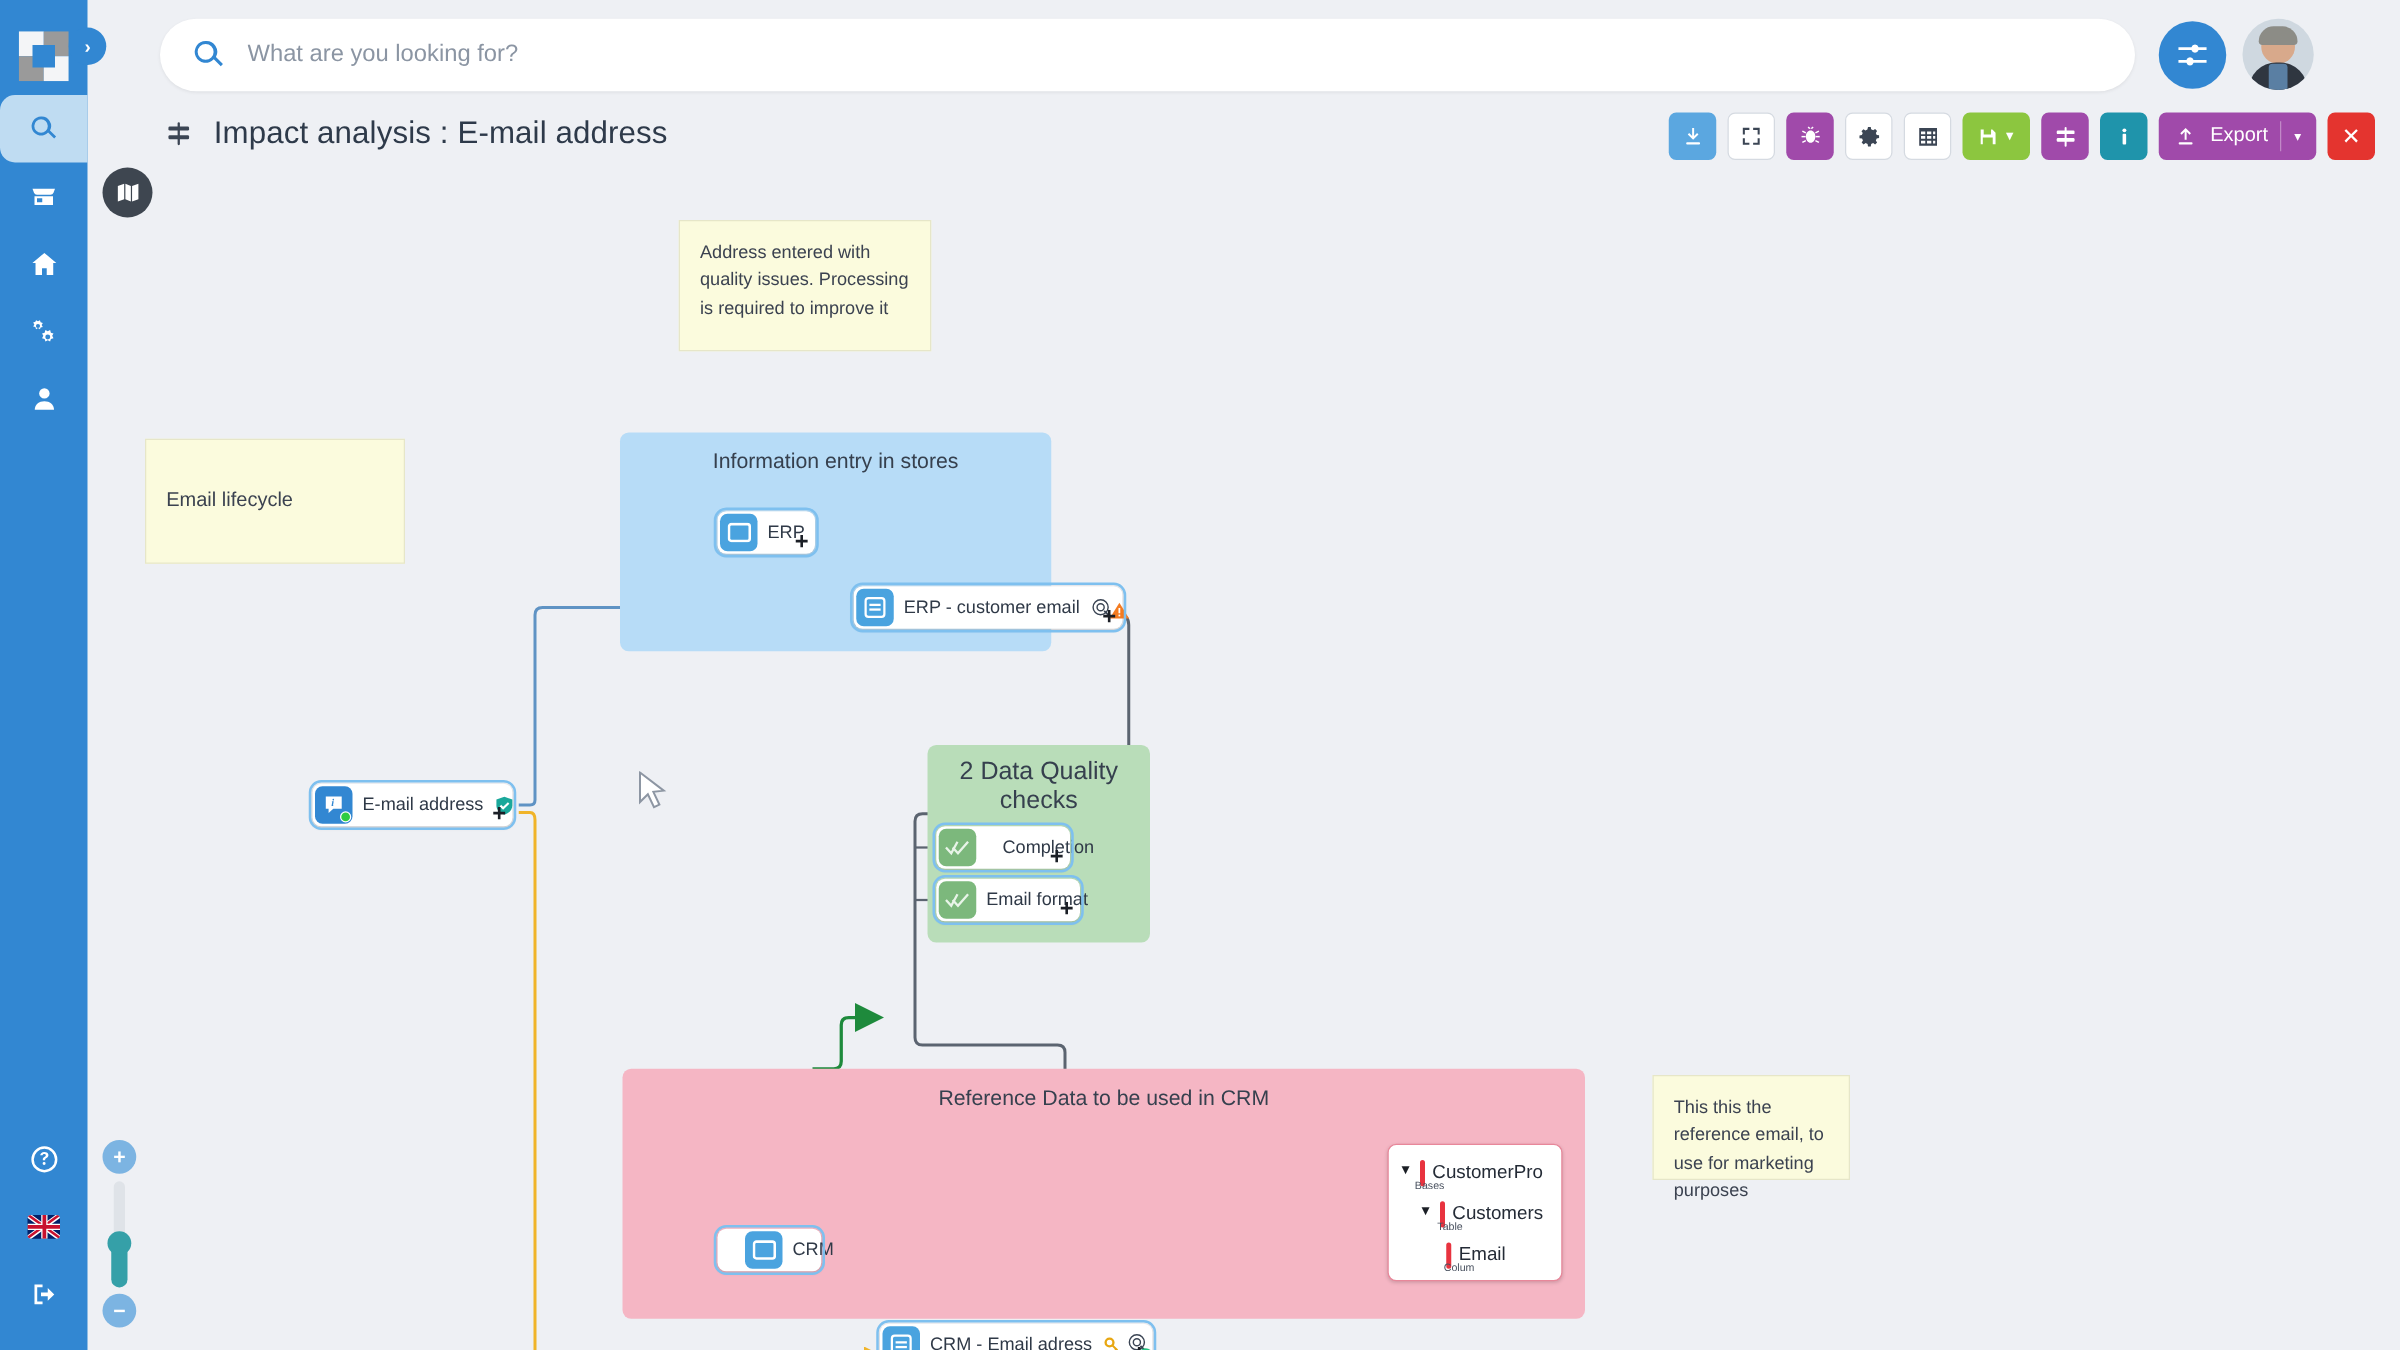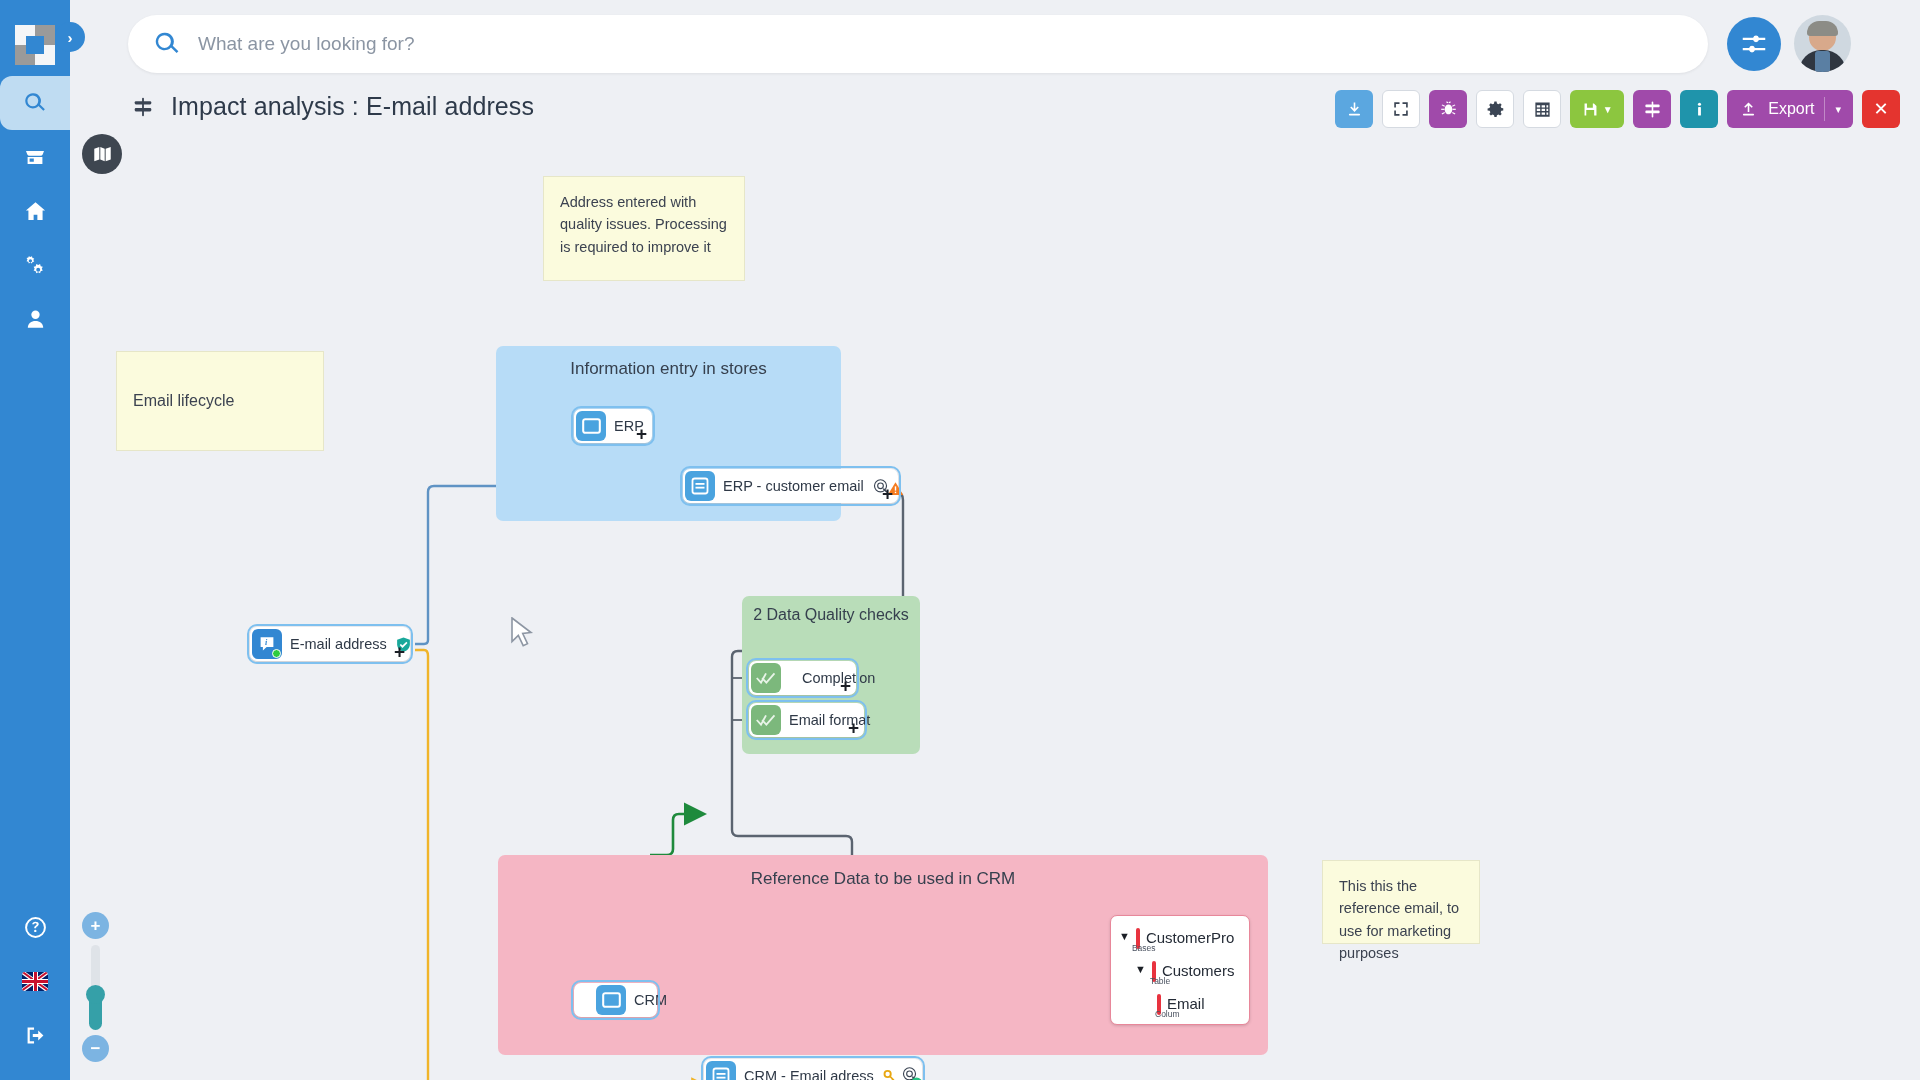--- a/index.html
+++ b/index.html
@@ -376,21 +376,21 @@
 
   <div class="note" style="left:1252px; top:740px; width:158px; height:84px;">
     <span>This this the reference email, to use for marketing purposes</span>
   </div>
 
   <div class="group g-blue" style="left:426px; top:226px; width:345px; height:175px;">
     <div class="gtitle">Information entry in stores</div>
   </div>
 
   <div class="group g-green" style="left:672px; top:476px; width:178px; height:158px;">
-    <div class="gtitle" style="font-size:16px; padding-top:10px;">2 Data Quality checks</div>
+    <div class="gtitle" style="font-size:20px; padding-top:10px;">2 Data Quality checks</div>
   </div>
 
   <div class="group g-pink" style="left:428px; top:735px; width:770px; height:200px;">
     <div class="gtitle" style="padding-top:14px;">Reference Data to be used in CRM</div>
   </div>
 
   <div class="node sel" style="left:504px; top:289px; width:78px;">
     <span class="nic blue">
       <svg width="19" height="16" viewBox="0 0 24 20">
           <rect x="1.5" y="1.5" width="21" height="17" rx="2.5" fill="none" stroke="#fff" stroke-width="2.6"></rect>

